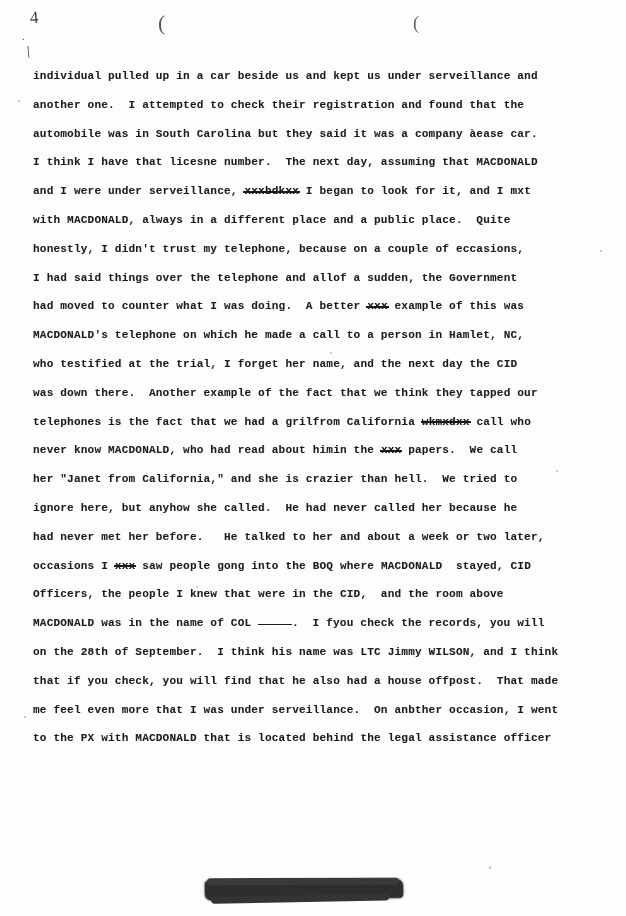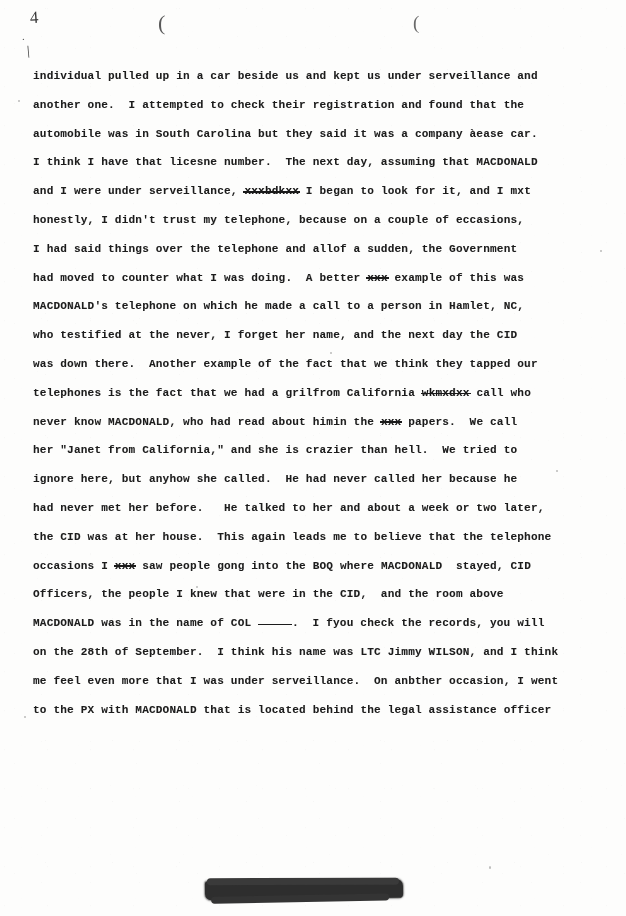--- a/index.html
+++ b/index.html
@@ -163,36 +163,37 @@
   <div class="hand slash-mark">\</div>
   <div class="hand paren-1">(</div>
   <div class="hand paren-2">(</div>
 
   <div class="body-text">
       <div class="line"><span>individual pulled up in a car beside us and kept us under serveillance and</span></div>
       <div class="line"><span>another one.  I attempted to check their registration and found that the</span></div>
       <div class="line"><span>automobile was in South Carolina but they said it was a company àease car.</span></div>
       <div class="line"><span>I think I have that licesne number.  The next day, assuming that MACDONALD</span></div>
       <div class="line"><span>and I were under serveillance, </span><span class="strike">xxxbdkxx</span><span> I began to look for it, and I mxt</span></div>
+      <div class="line"><span>with MACDONALD, always in a different place and a public place.  Quite</span></div>
       <div class="line"><span>honestly, I didn't trust my telephone, because on a couple of eccasions,</span></div>
       <div class="line"><span>I had said things over the telephone and allof a sudden, the Government</span></div>
       <div class="line"><span>had moved to counter what I was doing.  A better </span><span class="strike">xxx</span><span> example of this was</span></div>
       <div class="line"><span>MACDONALD's telephone on which he made a call to a person in Hamlet, NC,</span></div>
-      <div class="line"><span>who testified at the never, I forget her name, and the next day the CID</span></div>
+      <div class="line"><span>who testified at the trial, I forget her name, and the next day the CID</span></div>
       <div class="line"><span>was down there.  Another example of the fact that we think they tapped our</span></div>
       <div class="line"><span>telephones is the fact that we had a grilfrom California </span><span class="strike">wkmxdxx</span><span> call who</span></div>
       <div class="line"><span>never know MACDONALD, who had read about himin the </span><span class="strike">xxx</span><span> papers.  We call</span></div>
       <div class="line"><span>her "Janet from California," and she is crazier than hell.  We tried to</span></div>
       <div class="line"><span>ignore here, but anyhow she called.  He had never called her because he</span></div>
       <div class="line"><span>had never met her before.   He talked to her and about a week or two later,</span></div>
-      <div class="line"><span>the CID was at her house.  This again leads me to believe that the telephone</span></div>
       <div class="line"><span>occasions I </span><span class="strike">xxx</span><span> saw people gong into the BOQ where MACDONALD  stayed, CID</span></div>
       <div class="line"><span>Officers, the people I knew that were in the CID,  and the room above</span></div>
       <div class="line"><span>MACDONALD was in the name of COL </span><span class="blankrule"></span><span>.  I fyou check the records, you will</span></div>
       <div class="line"><span>on the 28th of September.  I think his name was LTC Jimmy WILSON, and I think</span></div>
+      <div class="line"><span>that if you check, you will find that he also had a house offpost.  That made</span></div>
       <div class="line"><span>me feel even more that I was under serveillance.  On anbther occasion, I went</span></div>
       <div class="line"><span>to the PX with MACDONALD that is located behind the legal assistance officer</span></div>
     </div>
 
   <div class="redaction"></div>
 
   <div class="speck" style="left:18px;  top:100px; width:2px; height:2px;"></div>
   <div class="speck" style="left:600px; top:250px; width:2px; height:2px;"></div>
   <div class="speck" style="left:330px; top:352px; width:2px; height:2px;"></div>
   <div class="speck" style="left:556px; top:470px; width:2px; height:2px;"></div>

